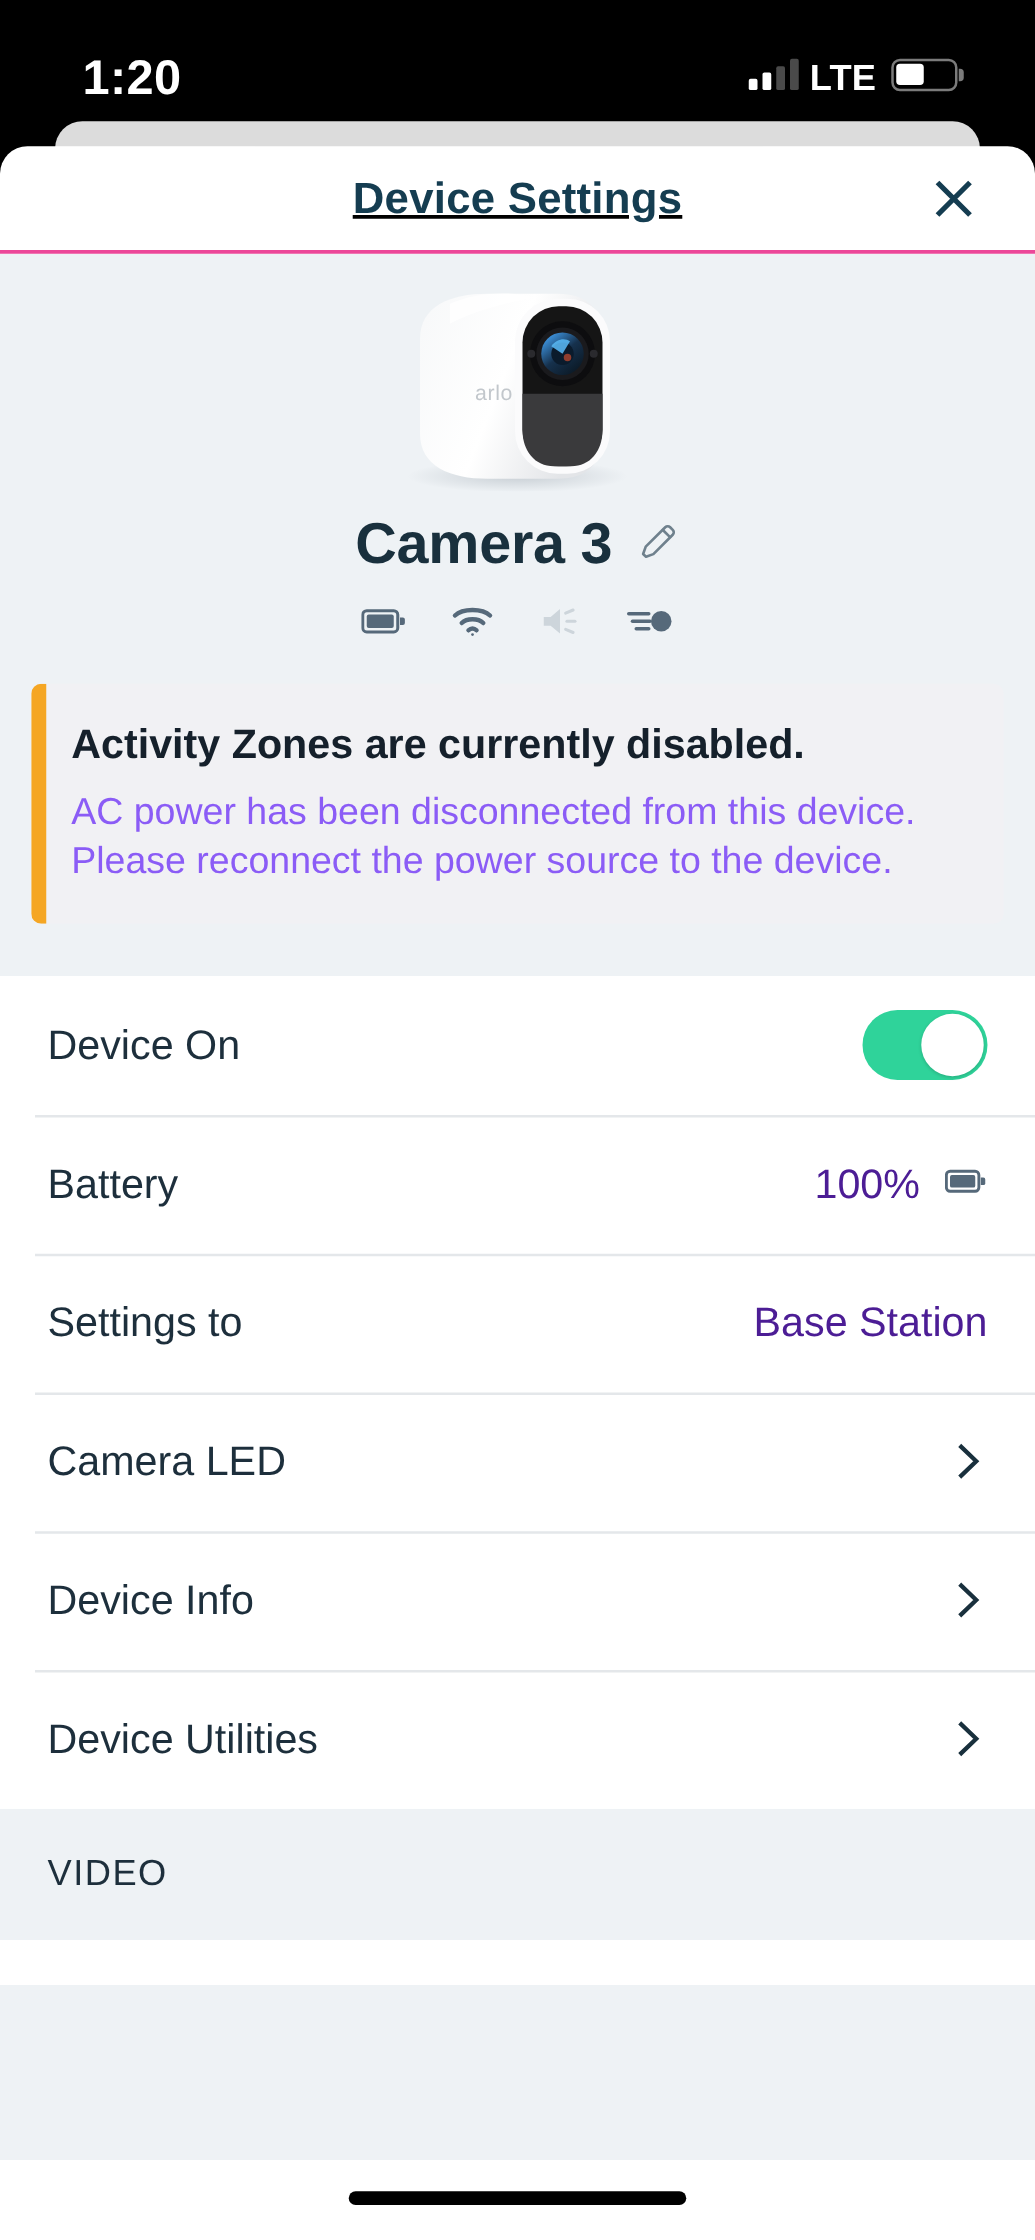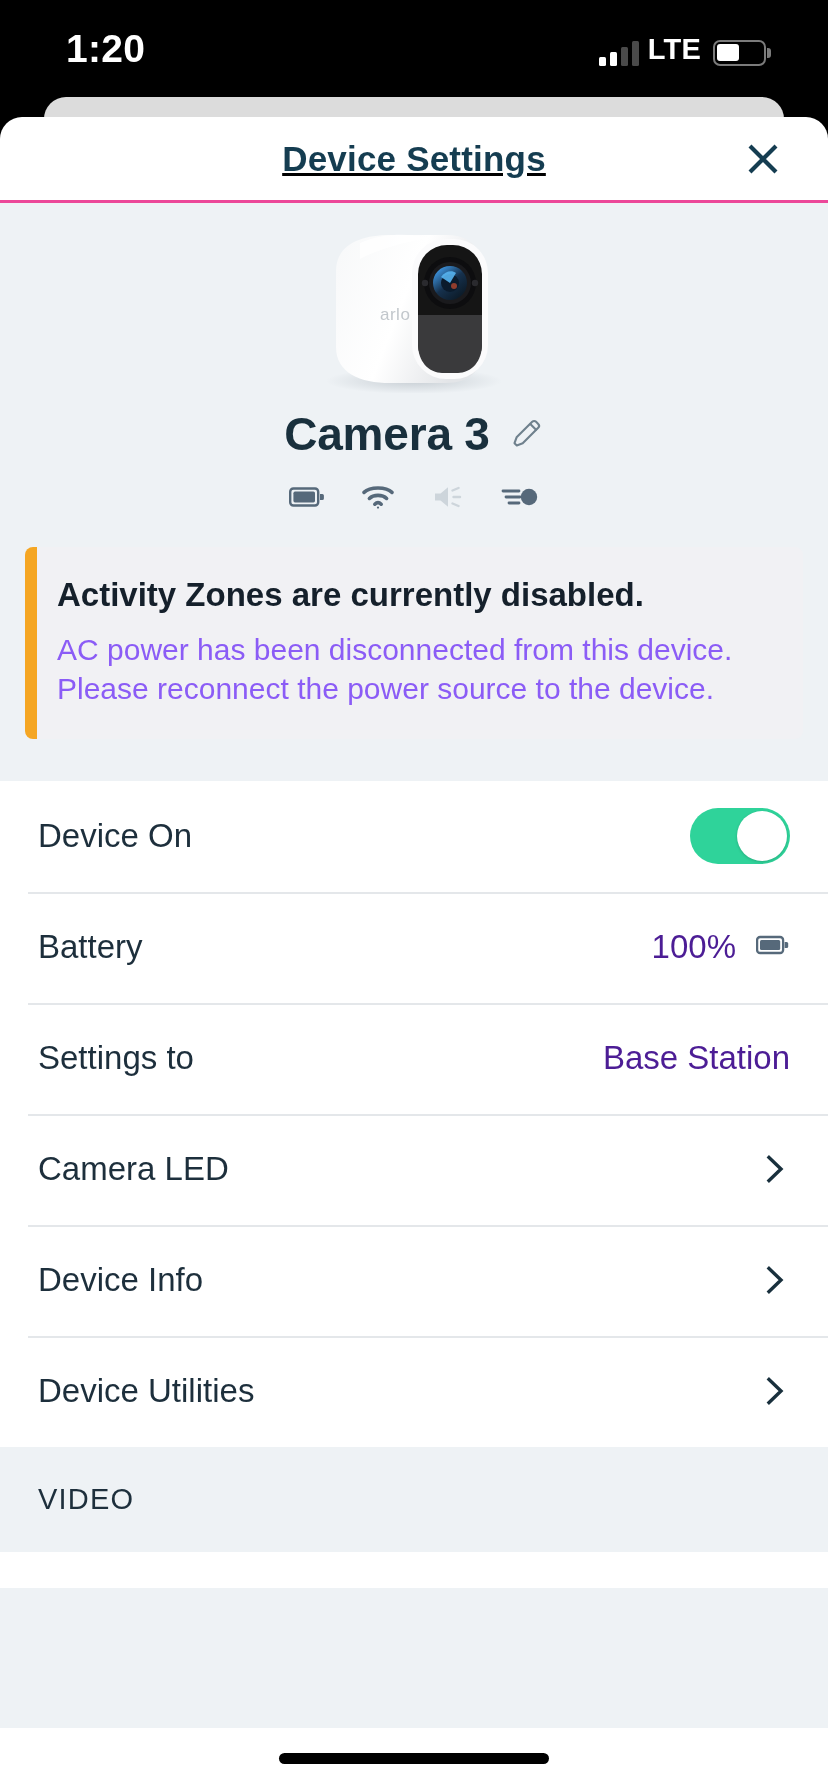--- a/index.html
+++ b/index.html
@@ -12,30 +12,30 @@
   }
   .phone {
     position:relative;
     width:828px; height:1792px;
     background:#000;
     overflow:hidden;
   }
 
   
   .statusbar {
-    position:absolute; top:0; left:0; width:828px; height:92px;
+    position:absolute; top:14px; left:0; width:828px; height:92px;
     background:#000;
     display:flex; align-items:center; justify-content:space-between;
     padding:0 62px 0 66px;
   }
   .sb-time {
     color:#fff; font-size:39px; font-weight:600;
     letter-spacing:.3px; margin-top:6px;
   }
-  .sb-right { display:flex; align-items:flex-end; gap:0; margin-top:6px; }
+  .sb-right { display:flex; align-items:flex-start; gap:0; margin-top:6px; }
   .sig { display:flex; align-items:flex-end; gap:4px; height:25px; margin-right:9px; }
   .sig i { display:block; width:7px; border-radius:1.5px; background:#fff; }
   .sig i.b1 { height:9px; }
   .sig i.b2 { height:14px; }
   .sig i.b3 { height:19px; background:#4a4a4a; }
   .sig i.b4 { height:25px; background:#4a4a4a; }
   .lte { color:#fff; font-size:29px; font-weight:600; letter-spacing:.2px; margin-right:12px; }
   .batt {
     position:relative; width:53px; height:26px;
     border:2.4px solid #7b7b7b; border-radius:7px;

